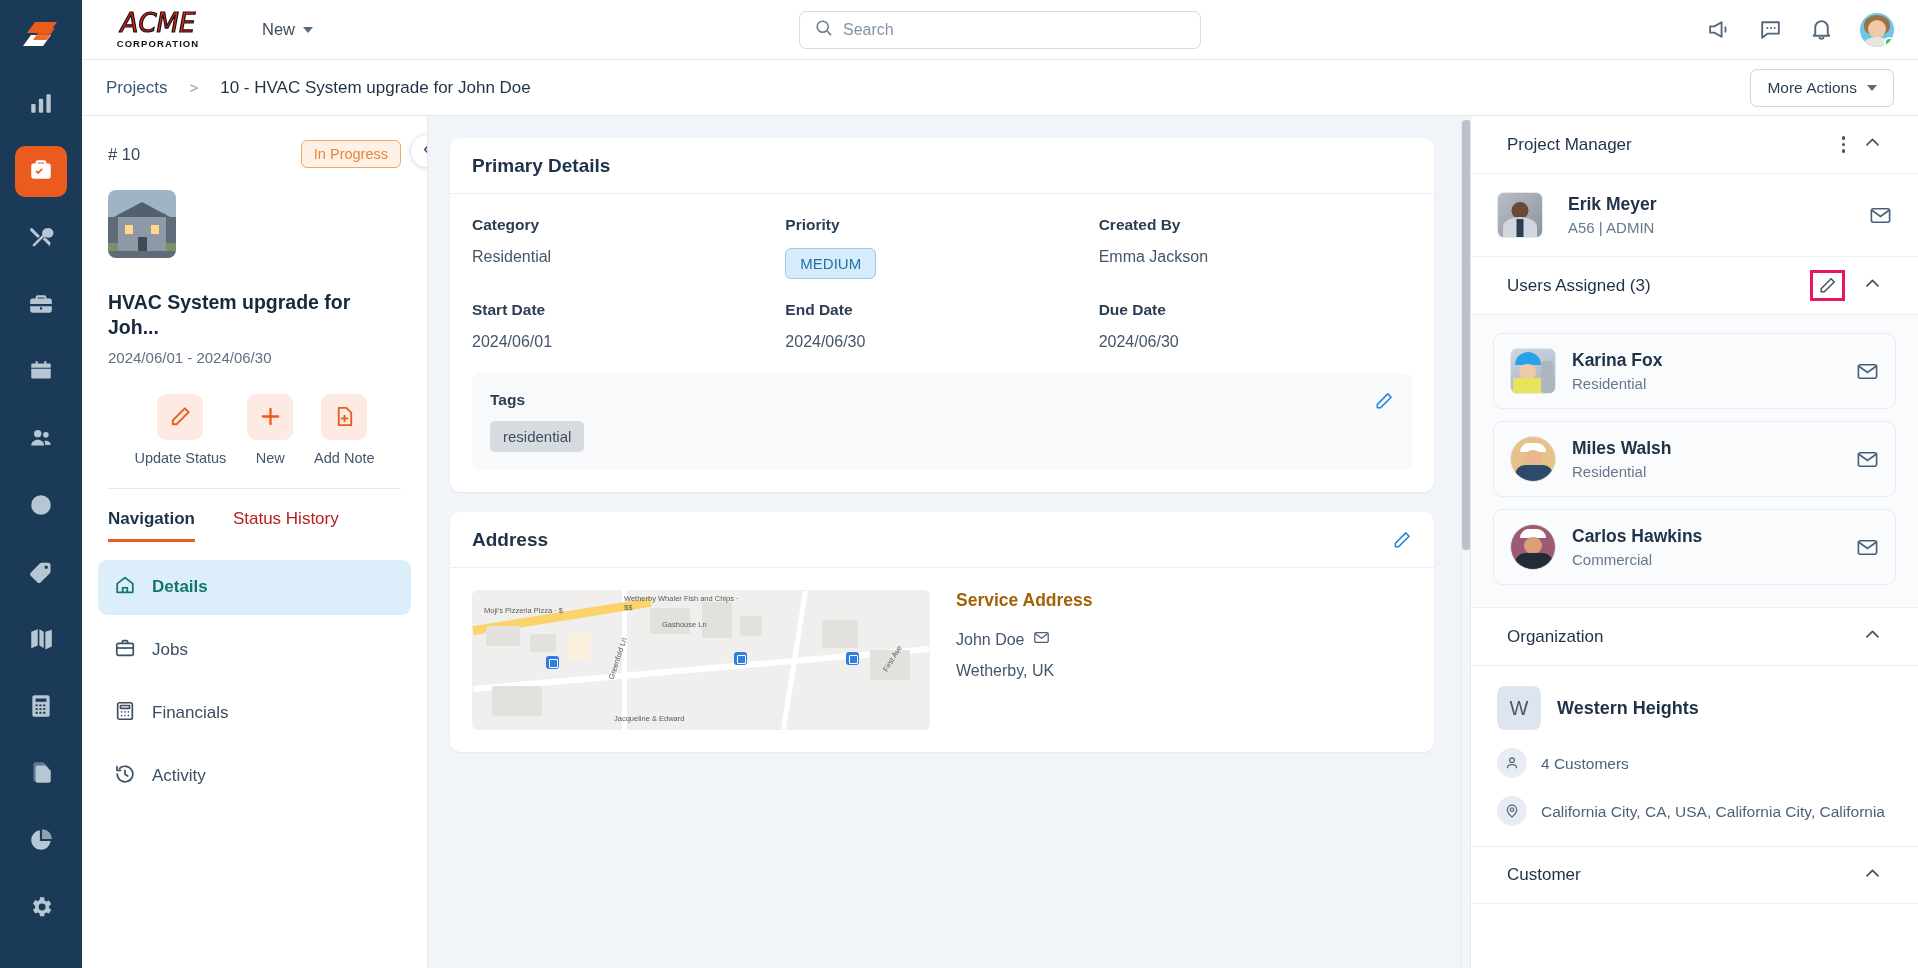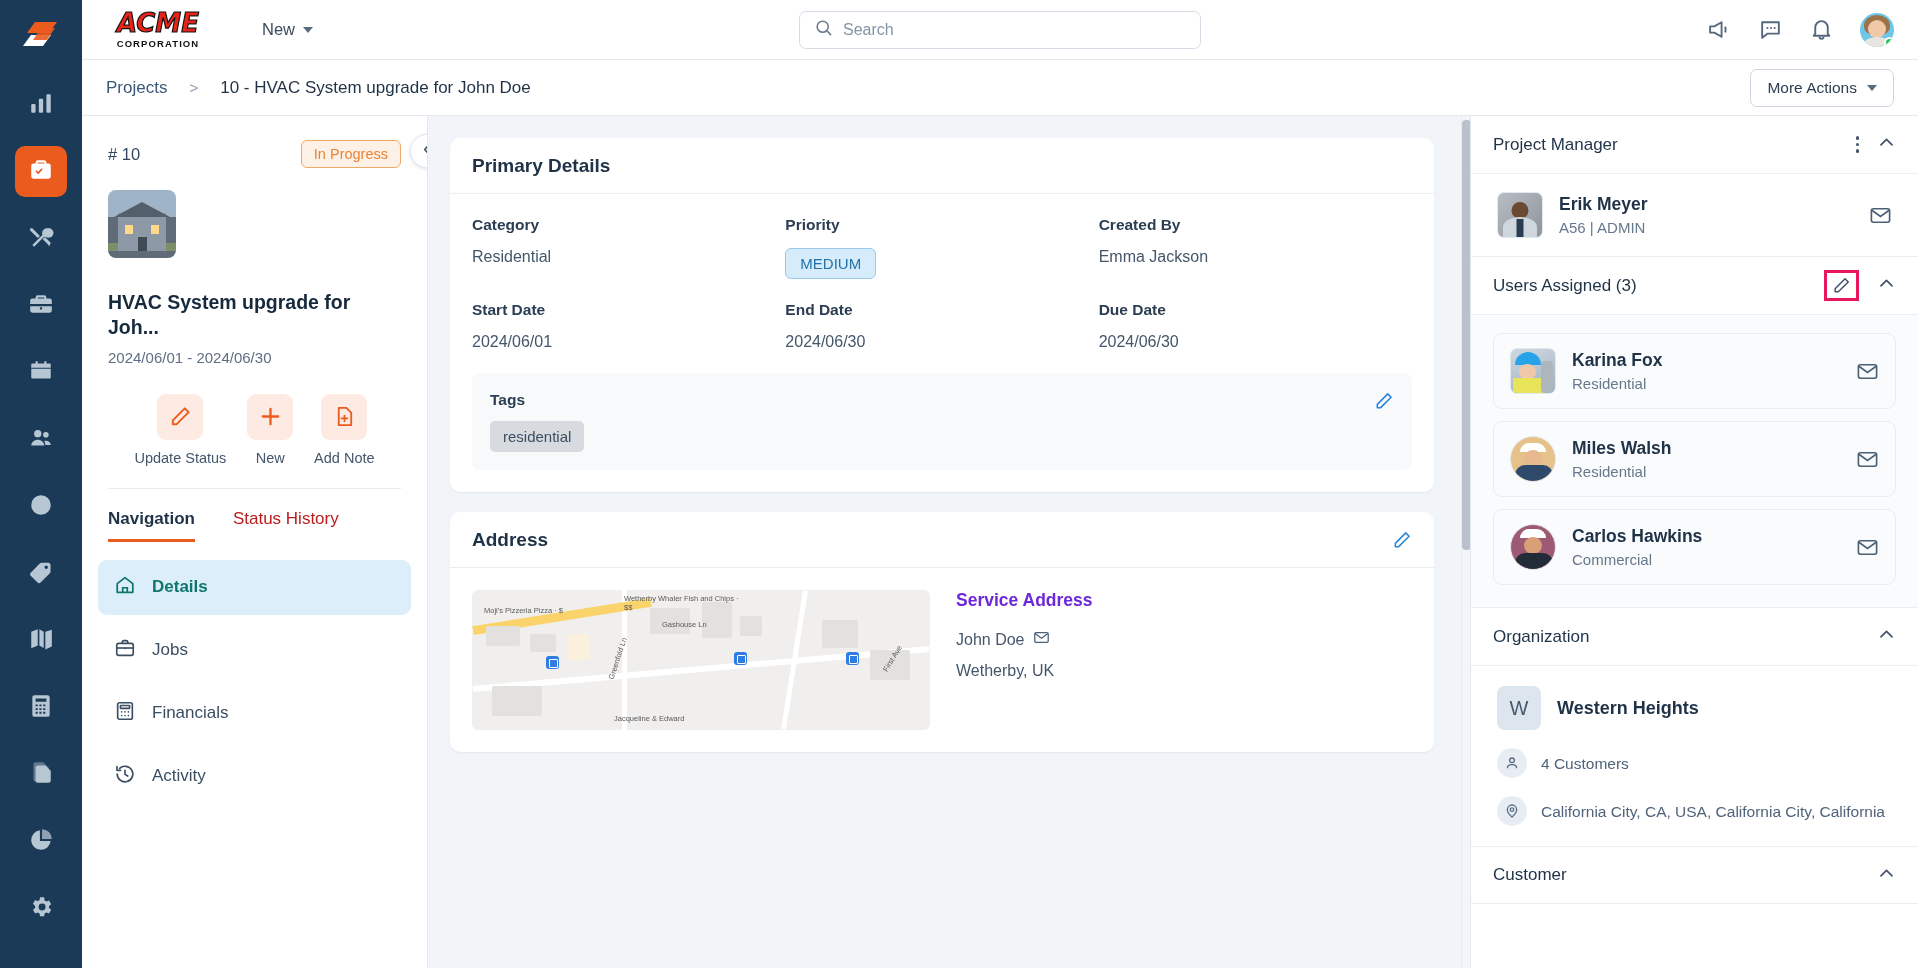--- a/index.html
+++ b/index.html
@@ -33,21 +33,21 @@
   .body-col { flex: 1; display: flex; flex-direction: column; height: 968px; min-width: 0; }
 
   
   .topbar {
     height: 60px; background: #fff; display: flex; align-items: center;
     padding: 0 24px; border-bottom: 1px solid #e3e8ef; position: relative;
   }
   .brand { width: 104px; display:flex; flex-direction:column; align-items:center; }
   .brand-main {
     font-family: "DejaVu Sans", sans-serif;
-    font-weight: bold; font-size: 26px; letter-spacing: 0px;
+    font-weight: normal; font-size: 26px; letter-spacing: 0px;
     color: #e8241a; -webkit-text-stroke: 1.2px #111; line-height: 1;
     font-style: italic;
     text-align: right;
   }
   .brand-sub {
     font-size: 9.5px; font-weight: bold; letter-spacing: 1.1px; color: #111;
     margin-top: 2px;
   }
   .new-btn {
     margin-left: 52px; display: flex; align-items: center; gap: 8px;
@@ -184,41 +184,41 @@
   .map {
     width: 458px; height: 140px; border-radius: 6px; flex: none; position: relative;
     background: #f0efed; overflow: hidden;
   }
   .map .road { position: absolute; background: #ffffff; }
   .map .hl { position:absolute; background:#fbd36b; height:9px; }
   .map .blk { position: absolute; background: #e3e1de; border-radius: 2px; }
   .map .poi { position:absolute; font-size:7.5px; color:#5a5a5a; white-space:nowrap; }
   .map .pin { position:absolute; width:13px; height:13px; background:#2f7de1; border-radius:3px; }
   .map .pin::after{ content:""; position:absolute; left:3px; top:3px; width:7px; height:7px; border:1.4px solid #fff; border-radius:1px;}
-  .svc-title { font-size: 17.5px; font-weight: bold; color: #6d28d9; margin-bottom: 18px; }
+  .svc-title { font-size: 17.5px; font-weight: bold; color: #a16207; margin-bottom: 18px; }
   .svc-line { font-size: 16px; color: #44566a; margin-bottom: 12px; display:flex; align-items:center; gap:8px;}
 
   
   .right {
     width: 448px; min-width: 448px; background: #fff;
     border-left: 1px solid #e3e8ef; overflow: hidden; position: relative;
   }
   .sec-head {
-    height: 58px; display: flex; align-items: center; padding: 0 22px;
+    height: 58px; display: flex; align-items: center; padding: 0 36px;
     border-bottom: 1px solid #eaeff4;
   }
   .sec-title { font-size: 17px; color: #1f3247; font-weight: 500; }
   .sec-tools { margin-left: auto; display: flex; align-items: center; gap: 18px; color: #41526a; }
   .kebab { display:flex; flex-direction:column; gap:3px; }
   .kebab i { width:3.5px; height:3.5px; border-radius:50%; background:#41526a; display:block;}
   .chev-up svg { width: 19px; height: 19px; }
   .edit-hl { border: 3px solid #e8165e; padding: 3px 5px; display: flex; }
   .edit-hl svg { width: 19px; height: 19px; }
 
-  .pm-row { display: flex; align-items: center; gap: 16px; padding: 18px 26px; border-bottom: 1px solid #eaeff4; }
+  .pm-row { display: flex; align-items: center; gap: 25px; padding: 18px 26px; border-bottom: 1px solid #eaeff4; }
   .ava { width: 46px; height: 46px; border-radius: 7px; flex:none; position: relative; overflow: hidden; border:1px solid #e2e8ef;}
   .ava-round { border-radius: 50%; }
   .nm { font-size: 17.5px; font-weight: bold; color: #1f3247; }
   .sub { font-size: 15px; color: #66788c; margin-top: 4px; }
   .mail { margin-left: auto; color: #4a6076; display:flex; }
   .mail svg { width: 23px; height: 23px; }
 
   .user-card {
     margin: 12px 22px; border: 1px solid #e7ecf2; border-radius: 9px;
     display: flex; align-items: center; gap: 16px; padding: 14px 16px;

